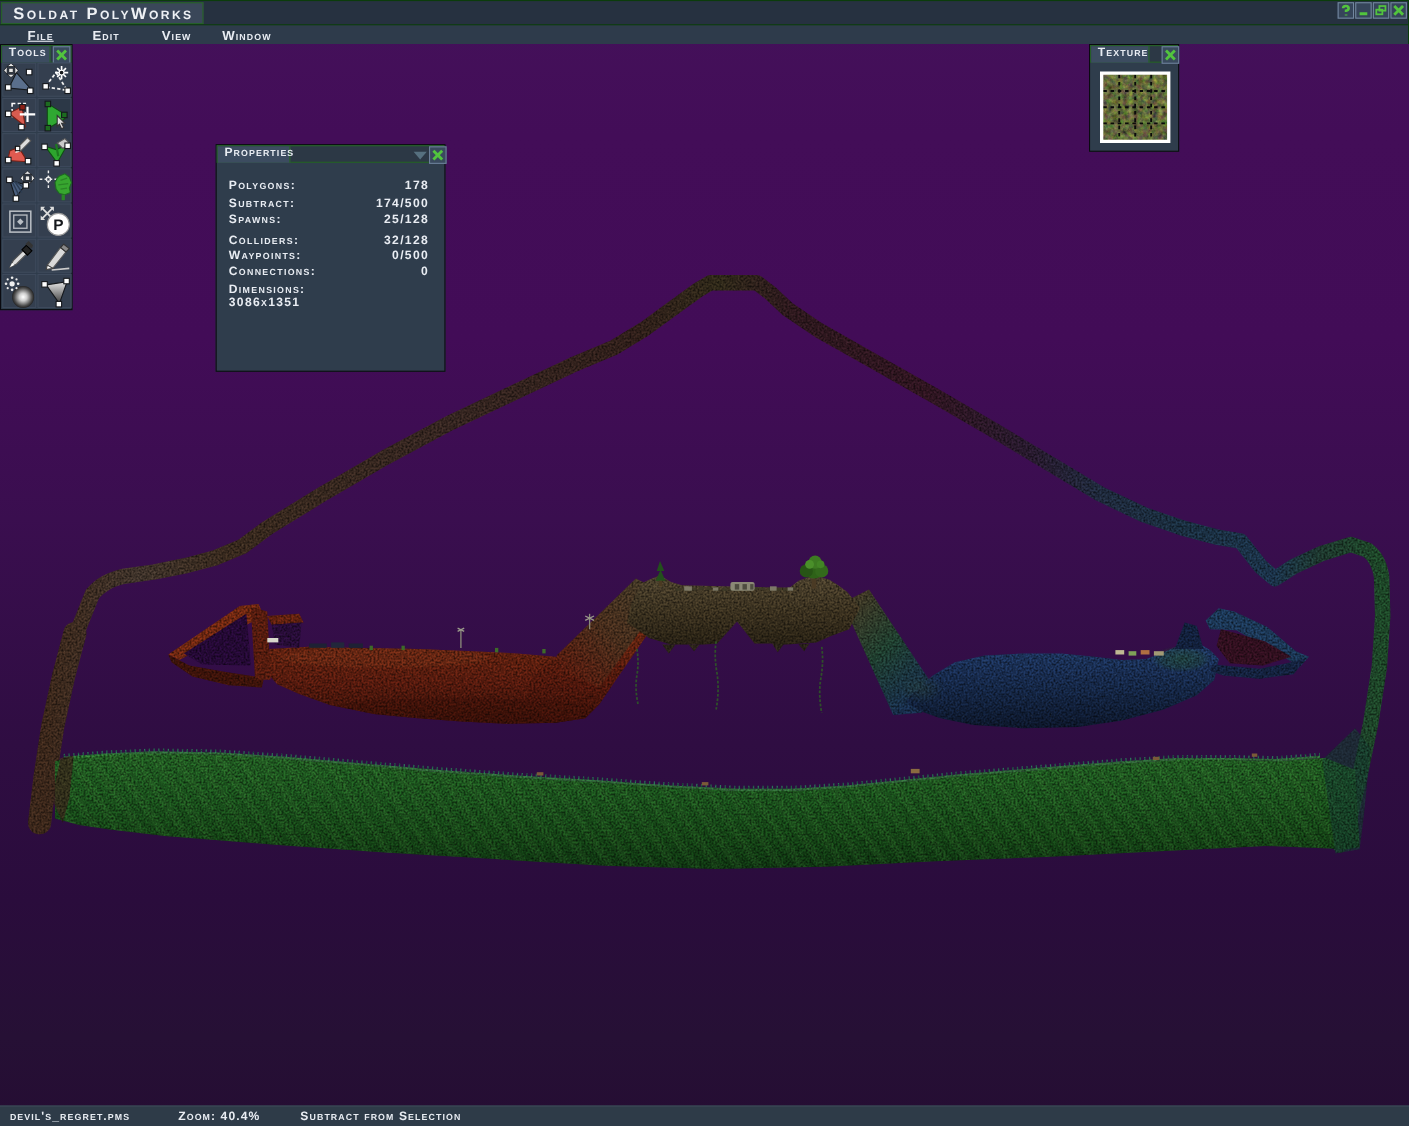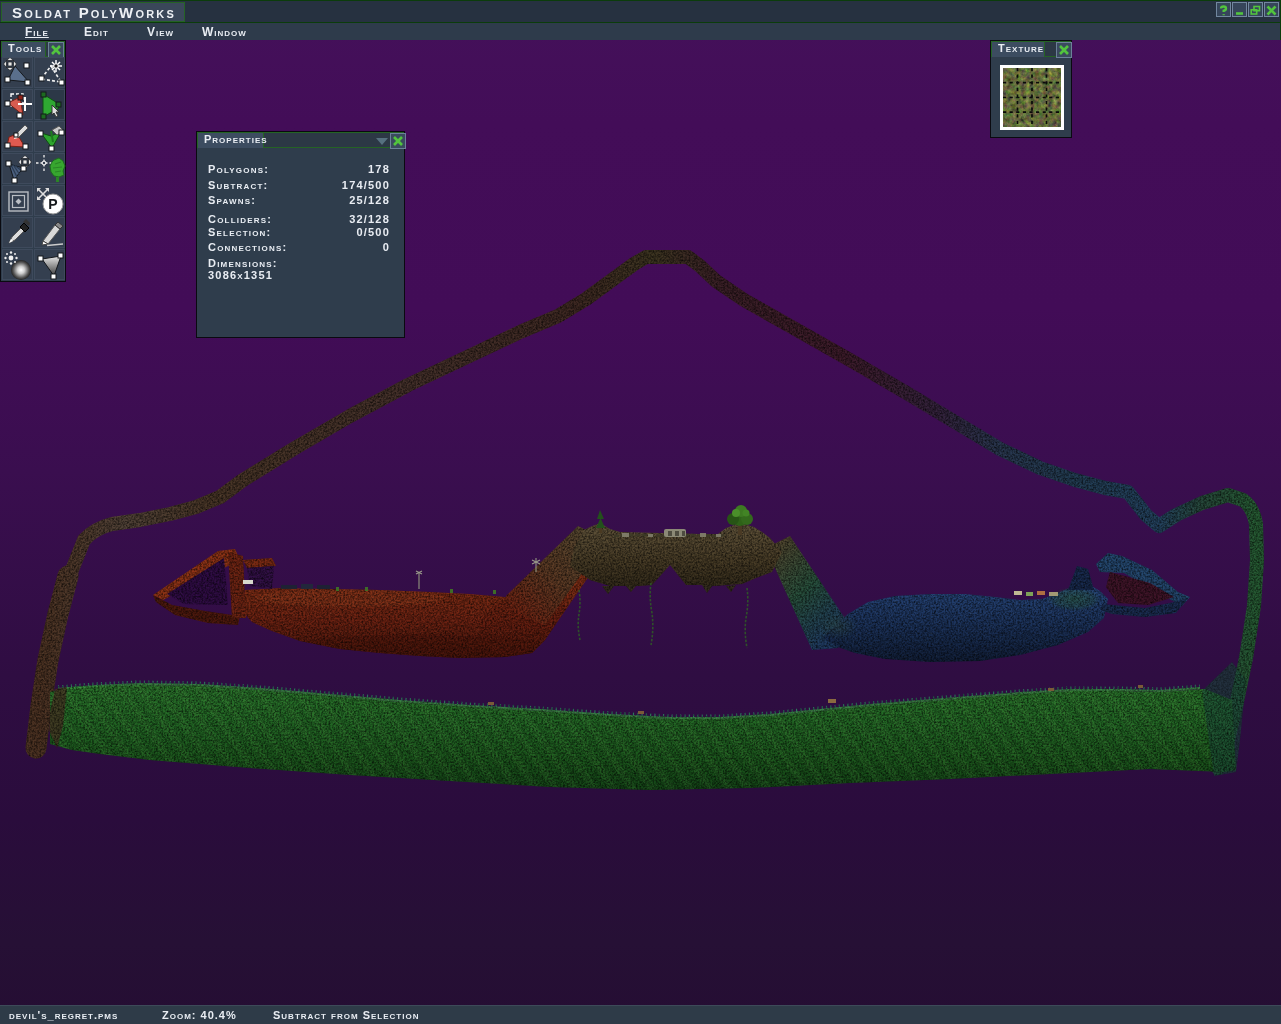--- a/index.html
+++ b/index.html
@@ -432,21 +432,21 @@
     </div>
  <div class="prow" style="top:62px;">
       <span class="plab">Spawns:</span>
       <span class="pval">25/128</span>
     </div>
  <div class="prow" style="top:78px;align-items:flex-end;">
       <span class="plab">Colliders:</span>
       <span class="pval">32/128</span>
     </div>
  <div class="prow" style="top:94px;">
-      <span class="plab">Selection:</span>
+      <span class="plab">Waypoints:</span>
       <span class="pval">0/500</span>
     </div>
  <div class="prow" style="top:109px;">
       <span class="plab">Connections:</span>
       <span class="pval">0</span>
     </div>
  <div class="prow" style="top:125px;flex-direction:column;">
       <span class="plab">Dimensions:</span>
       <span class="pval">3086x1351</span>
     </div>

